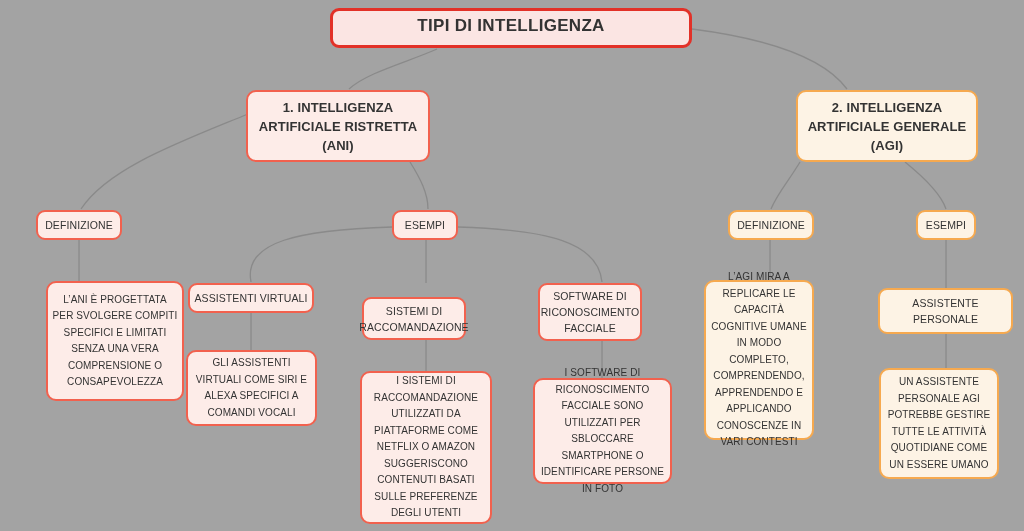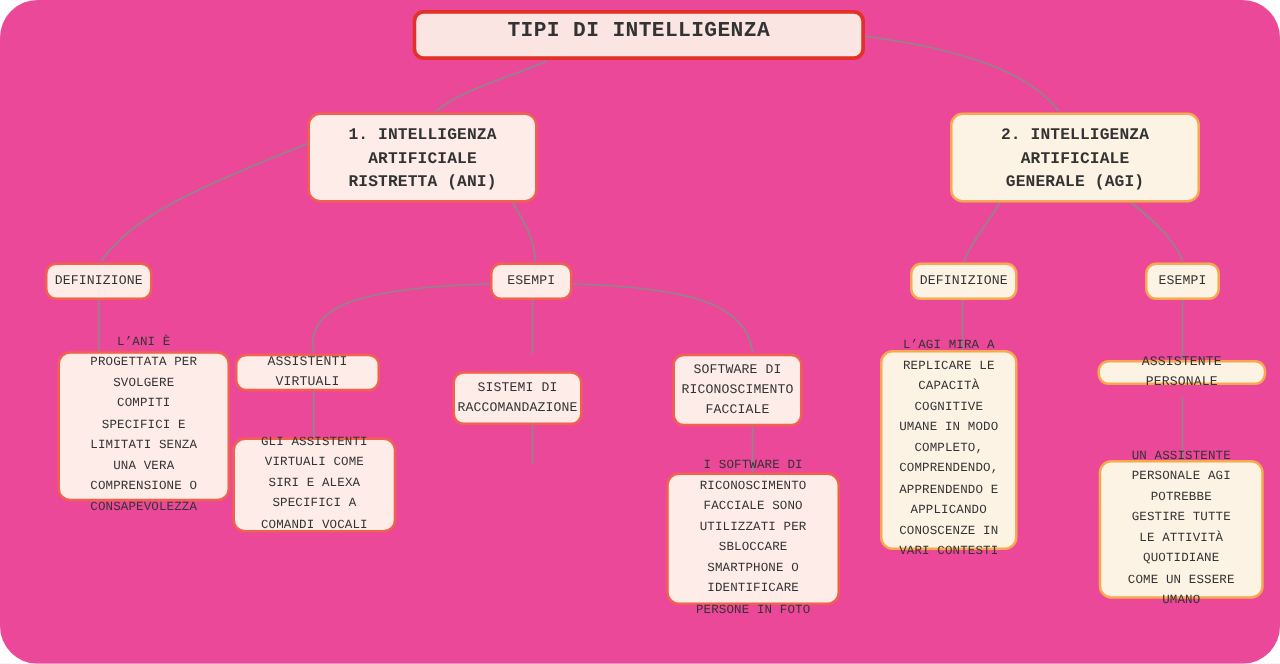--- a/index.html
+++ b/index.html
@@ -1,24 +1,24 @@
 <!DOCTYPE html>
 <html style="--title-border: #e23128; --title-bg: #fbe5e3; --red-border: #f2614e; --red-bg: #fdece8; --orange-border: #f6a94f; --orange-bg: #fdf3e5; --line: #8a8a8a; --text: #333333;"><head>
 <meta charset="utf-8">
 <style>
   html,body{margin:0;padding:0;background:#ffffff;}
   #canvas{
     position:relative;width:1024px;height:531px;overflow:hidden;
-    background:#ec4899;font-family:Liberation Mono, monospace;color:var(--text,#333);border-radius:30px;
+    background:#a3a3a3;font-family:Liberation Sans, sans-serif;color:var(--text,#333);
   }
   #wires{position:absolute;left:0;top:0;width:1024px;height:531px;}
   .node{
     position:absolute;box-sizing:border-box;border-radius:10px;
     display:flex;align-items:center;justify-content:center;text-align:center;
-    padding:3px 20px;line-height:16px;font-size:10.5px;letter-spacing:.1px;
+    padding:3px 4px;line-height:16px;font-size:10.5px;letter-spacing:.1px;
   }
   .red{border:2px solid var(--red-border,#f2614e);background:var(--red-bg,#fdece8);}
   .orange{border:2px solid var(--orange-border,#f6a94f);background:var(--orange-bg,#fdf3e5);}
   .branch{font-weight:bold;font-size:13px;line-height:19px;border-width:2.5px;}
   .label{border-radius:9px;}
   .body-text{line-height:16.5px;font-size:10px;}
   
   .title-wrap{position:absolute;left:330px;top:5px;width:362px;height:53px;overflow:hidden;}
   .title-box{position:absolute;left:0;top:3px;width:362px;height:40px;box-sizing:border-box;
     border:3px solid var(--title-border,#e23128);background:var(--title-bg,#fbe5e3);border-radius:9px;}
@@ -68,58 +68,61 @@
   </div>
 
   <div class="node red body-text" style="left:10px;top:281px;width:138px;height:120px;margin-left:36px;">
     <span>L’ANI È PROGETTATA PER SVOLGERE COMPITI SPECIFICI E LIMITATI SENZA UNA VERA COMPRENSIONE O CONSAPEVOLEZZA</span>
   </div>
 
   <div class="node red label" style="left:392px;top:210px;width:66px;height:30px;">
     <span>ESEMPI</span>
   </div>
 
-  <div class="node red label" style="left:188px;top:283px;width:116px;height:30px;text-align:center;">
+  <div class="node red label" style="left:188px;top:283px;width:126px;height:30px;text-align:center;">
     <span>ASSISTENTI VIRTUALI</span>
   </div>
 
   <div class="node red body-text" style="left:186px;top:350px;width:131px;height:76px;">
     <span>GLI ASSISTENTI VIRTUALI COME SIRI E ALEXA SPECIFICI A COMANDI VOCALI</span>
   </div>
 
   <div class="node red label" style="left:362px;top:283px;width:104px;height:43px;margin-top:14px;">
     <span>SISTEMI DI RACCOMANDAZIONE</span>
   </div>
 
+  <div class="node red body-text" style="left:360px;top:371px;width:132px;height:153px;">
+    <span>I SISTEMI DI RACCOMANDAZIONE UTILIZZATI DA PIATTAFORME COME NETFLIX O AMAZON SUGGERISCONO CONTENUTI BASATI SULLE PREFERENZE DEGLI UTENTI</span>
+  </div>
 
   <div class="node red label" style="left:538px;top:283px;width:104px;height:58px;">
     <span>SOFTWARE DI RICONOSCIMENTO FACCIALE</span>
   </div>
 
   <div class="node red body-text" style="left:533px;top:378px;width:139px;height:106px;">
     <span>I SOFTWARE DI RICONOSCIMENTO FACCIALE SONO UTILIZZATI PER SBLOCCARE SMARTPHONE O IDENTIFICARE PERSONE IN FOTO</span>
   </div>
 
-  <div class="node orange branch" style="left:760px;top:90px;width:200px;height:72px;">
+  <div class="node orange branch" style="left:796px;top:90px;width:182px;height:72px;">
     <span>2. INTELLIGENZA ARTIFICIALE GENERALE (AGI)</span>
   </div>
 
   <div class="node orange label" style="left:728px;top:210px;width:86px;height:30px;">
     <span>DEFINIZIONE</span>
   </div>
 
   <div class="node orange body-text" style="left:704px;top:280px;width:110px;height:160px;">
     <span>L’AGI MIRA A REPLICARE LE CAPACITÀ COGNITIVE UMANE IN MODO COMPLETO, COMPRENDENDO, APPRENDENDO E APPLICANDO CONOSCENZE IN VARI CONTESTI</span>
   </div>
 
   <div class="node orange label" style="left:916px;top:210px;width:60px;height:30px;">
     <span>ESEMPI</span>
   </div>
 
-  <div class="node orange label" style="left:878px;top:288px;width:135px;height:20px;">
+  <div class="node orange label" style="left:878px;top:288px;width:135px;height:46px;">
     <span>ASSISTENTE PERSONALE</span>
   </div>
 
-  <div class="node orange body-text" style="left:879px;top:368px;width:132px;height:111px;">
+  <div class="node orange body-text" style="left:879px;top:368px;width:120px;height:111px;">
     <span>UN ASSISTENTE PERSONALE AGI POTREBBE GESTIRE TUTTE LE ATTIVITÀ QUOTIDIANE COME UN ESSERE UMANO</span>
   </div>
 
 </div>
 
 </body></html>

